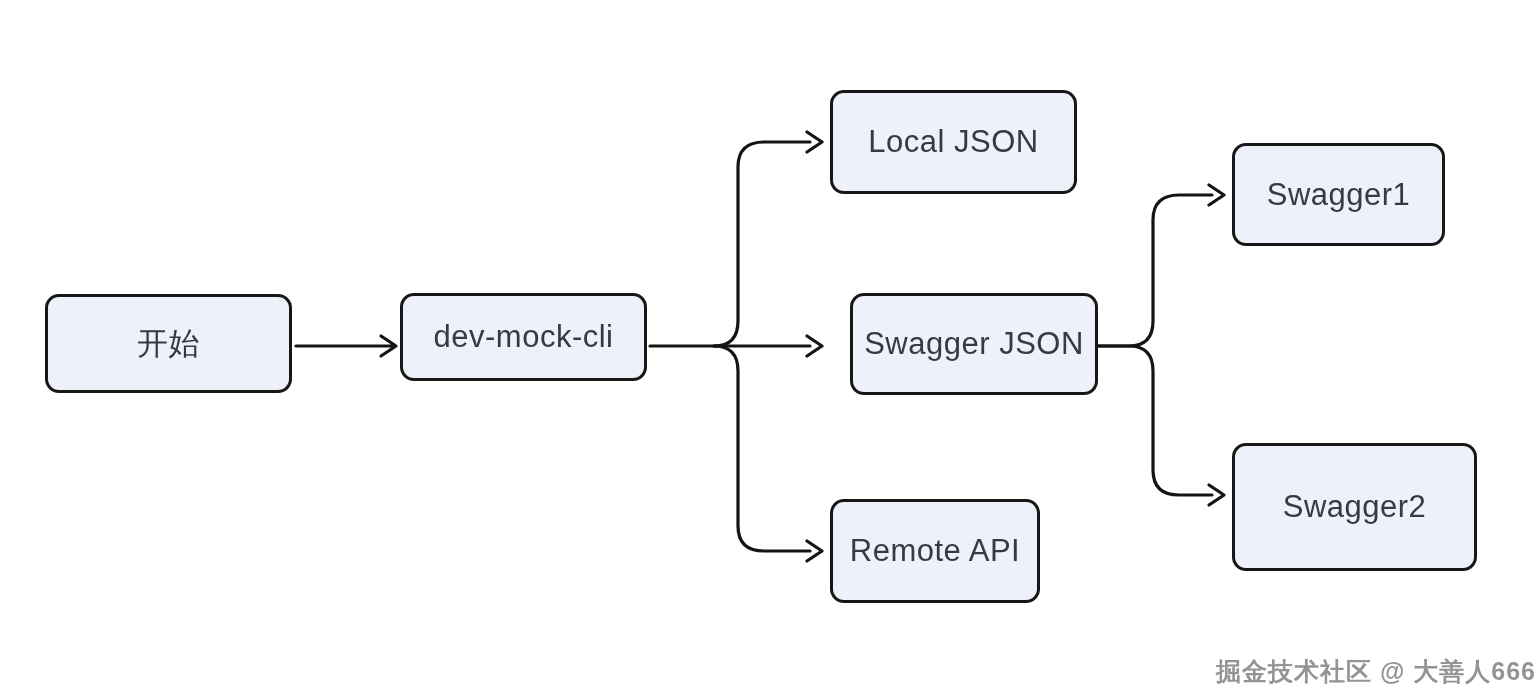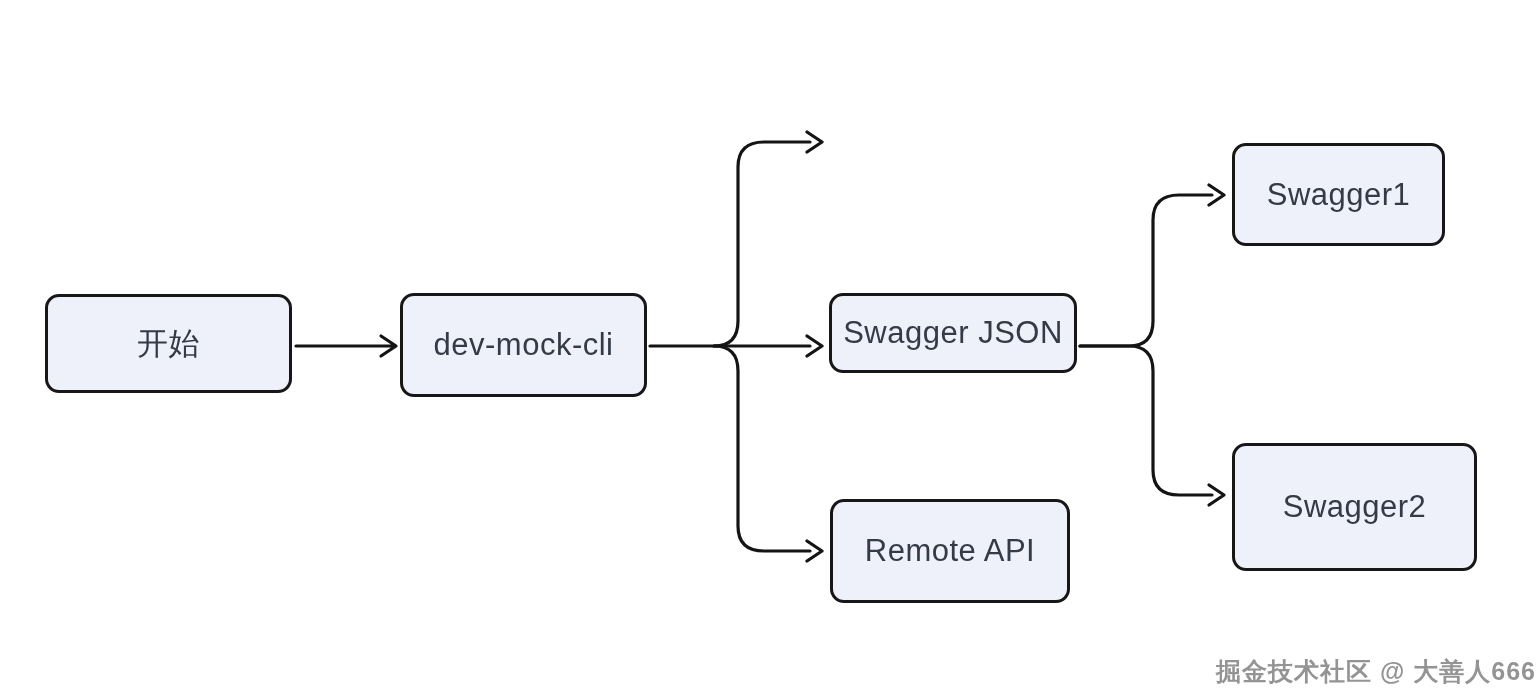--- a/index.html
+++ b/index.html
@@ -37,24 +37,24 @@
     border: 3.5px solid #171717;
     border-radius: 14px;
     color: #343b46;
     font-size: 31px;
     letter-spacing: 0.5px;
     text-align: center;
     white-space: nowrap;
   }
 
   .node-start        { left: 45px;   top: 294px; width: 247px; height: 99px; }
-  .node-cli          { left: 400px;  top: 293px; width: 247px; height: 104px; }
+  .node-cli          { left: 400px;  top: 293px; width: 247px; height: 88px; }
   .node-local-json   { left: 830px;  top: 90px;  width: 247px; height: 104px; }
-  .node-swagger-json { left: 829px;  top: 293px; width: 248px; height: 80px; }
-  .node-remote-api   { left: 830px;  top: 499px; width: 240px; height: 104px; }
+  .node-swagger-json { left: 850px;  top: 293px; width: 248px; height: 102px; }
+  .node-remote-api   { left: 830px;  top: 499px; width: 210px; height: 104px; }
   .node-swagger1     { left: 1232px; top: 143px; width: 213px; height: 103px; }
   .node-swagger2     { left: 1232px; top: 443px; width: 245px; height: 128px; }
 
   .watermark {
     position: absolute;
     right: 4px;
     bottom: 12px;
     font-size: 25px;
     font-weight: 700;
     color: #949494;
@@ -84,20 +84,23 @@
   </svg>
 
   <div class="node node-start">
     <span>开始</span>
   </div>
 
   <div class="node node-cli">
     <span>dev-mock-cli</span>
   </div>
 
+  <div class="node node-local-json">
+    <span>Local JSON</span>
+  </div>
 
   <div class="node node-swagger-json">
     <span>Swagger JSON</span>
   </div>
 
   <div class="node node-remote-api">
     <span>Remote API</span>
   </div>
 
   <div class="node node-swagger1">

